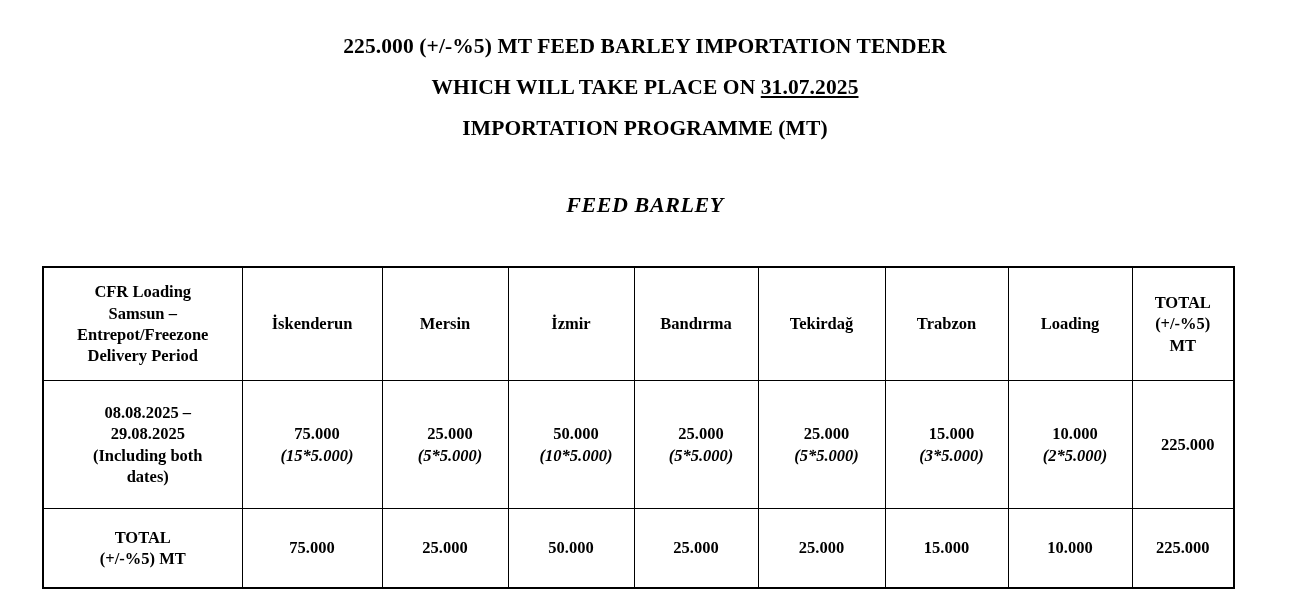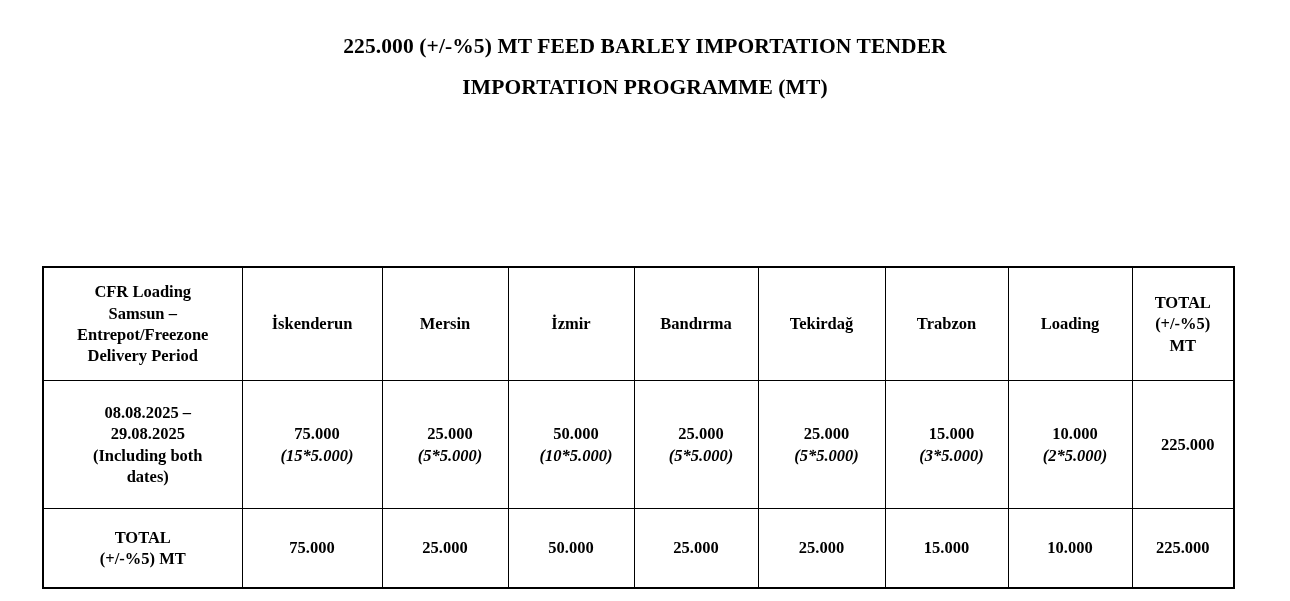--- a/index.html
+++ b/index.html
@@ -116,23 +116,25 @@
   col.c7 { width: 124px; }
   col.c8 { width: 102px; }
 </style>
 </head>
 <body>
 
 <div class="page">
 
   <div class="title-block">
     <div class="title-line">225.000 (+/-%5) MT FEED BARLEY IMPORTATION TENDER</div>
+    <div class="title-line"><span>WHICH WILL TAKE PLACE ON </span><span class="date-underline">31.07.2025</span></div>
     <div class="title-line">IMPORTATION PROGRAMME (MT)</div>
   </div>
 
+  <div class="subtitle">FEED BARLEY</div>
 
   <div class="table-wrap">
     <table class="prog">
       <colgroup>
         <col class="c0">
           <col class="c1">
           <col class="c2">
           <col class="c3">
         <col class="c4">
           <col class="c5">

